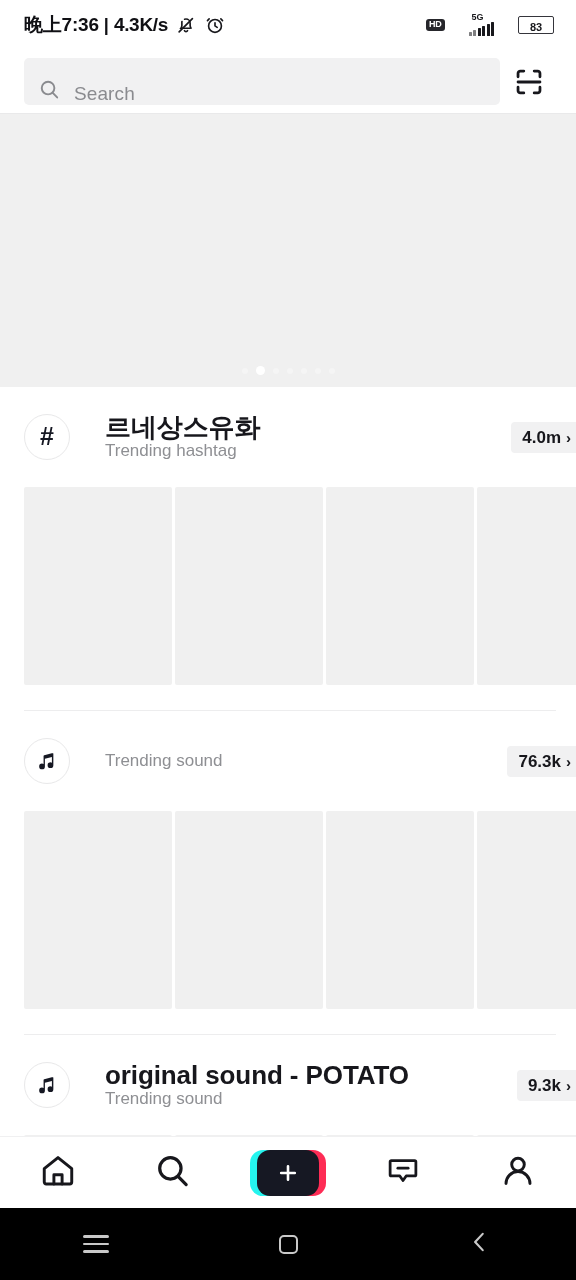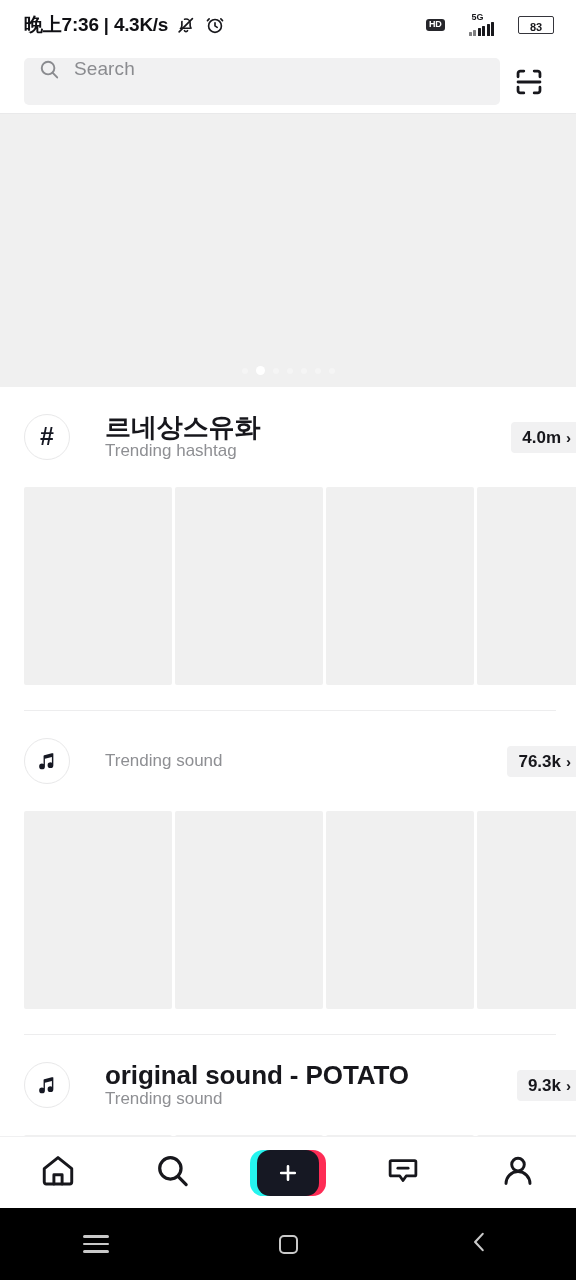--- a/index.html
+++ b/index.html
@@ -143,21 +143,21 @@
     padding: 0 18px 0 24px;
     background: #ffffff;
   }
   .searchbar {
     flex: 0 0 auto;
     width: 476px;
     height: 47px;
     background: #f1f1f2;
     border-radius: 5px;
     display: flex;
-    align-items: flex-start;
+    align-items: flex-end;
     padding: 0 14px;
     box-sizing: border-box;
     gap: 13px;
   }
   .searchbar .placeholder {
     font-size: 19px;
     color: #8a8b8f;
     letter-spacing: 0.1px;
   }
   .scanbtn {

